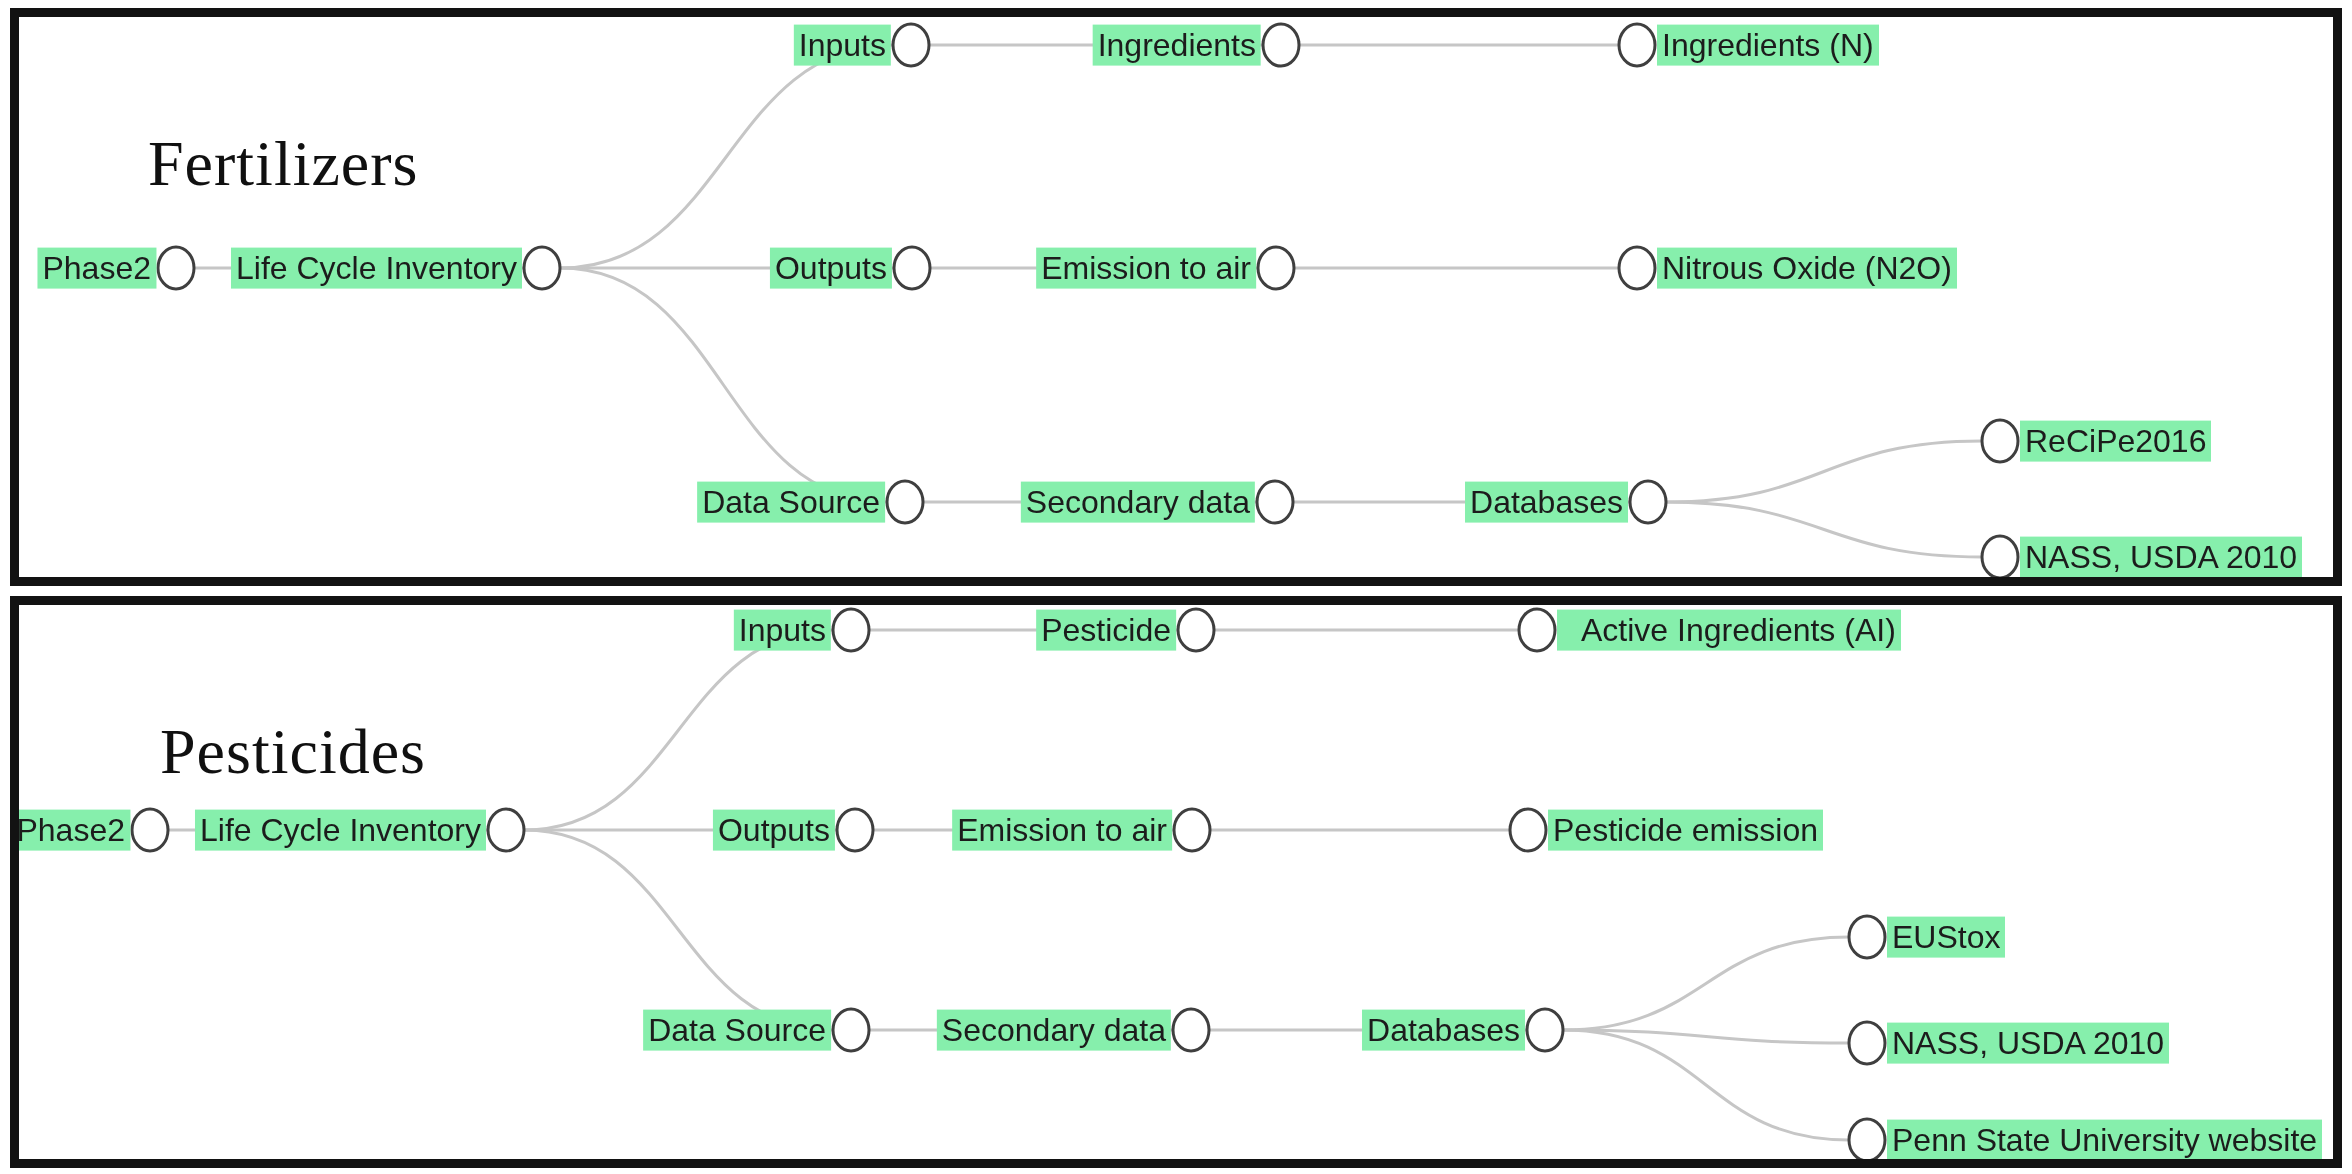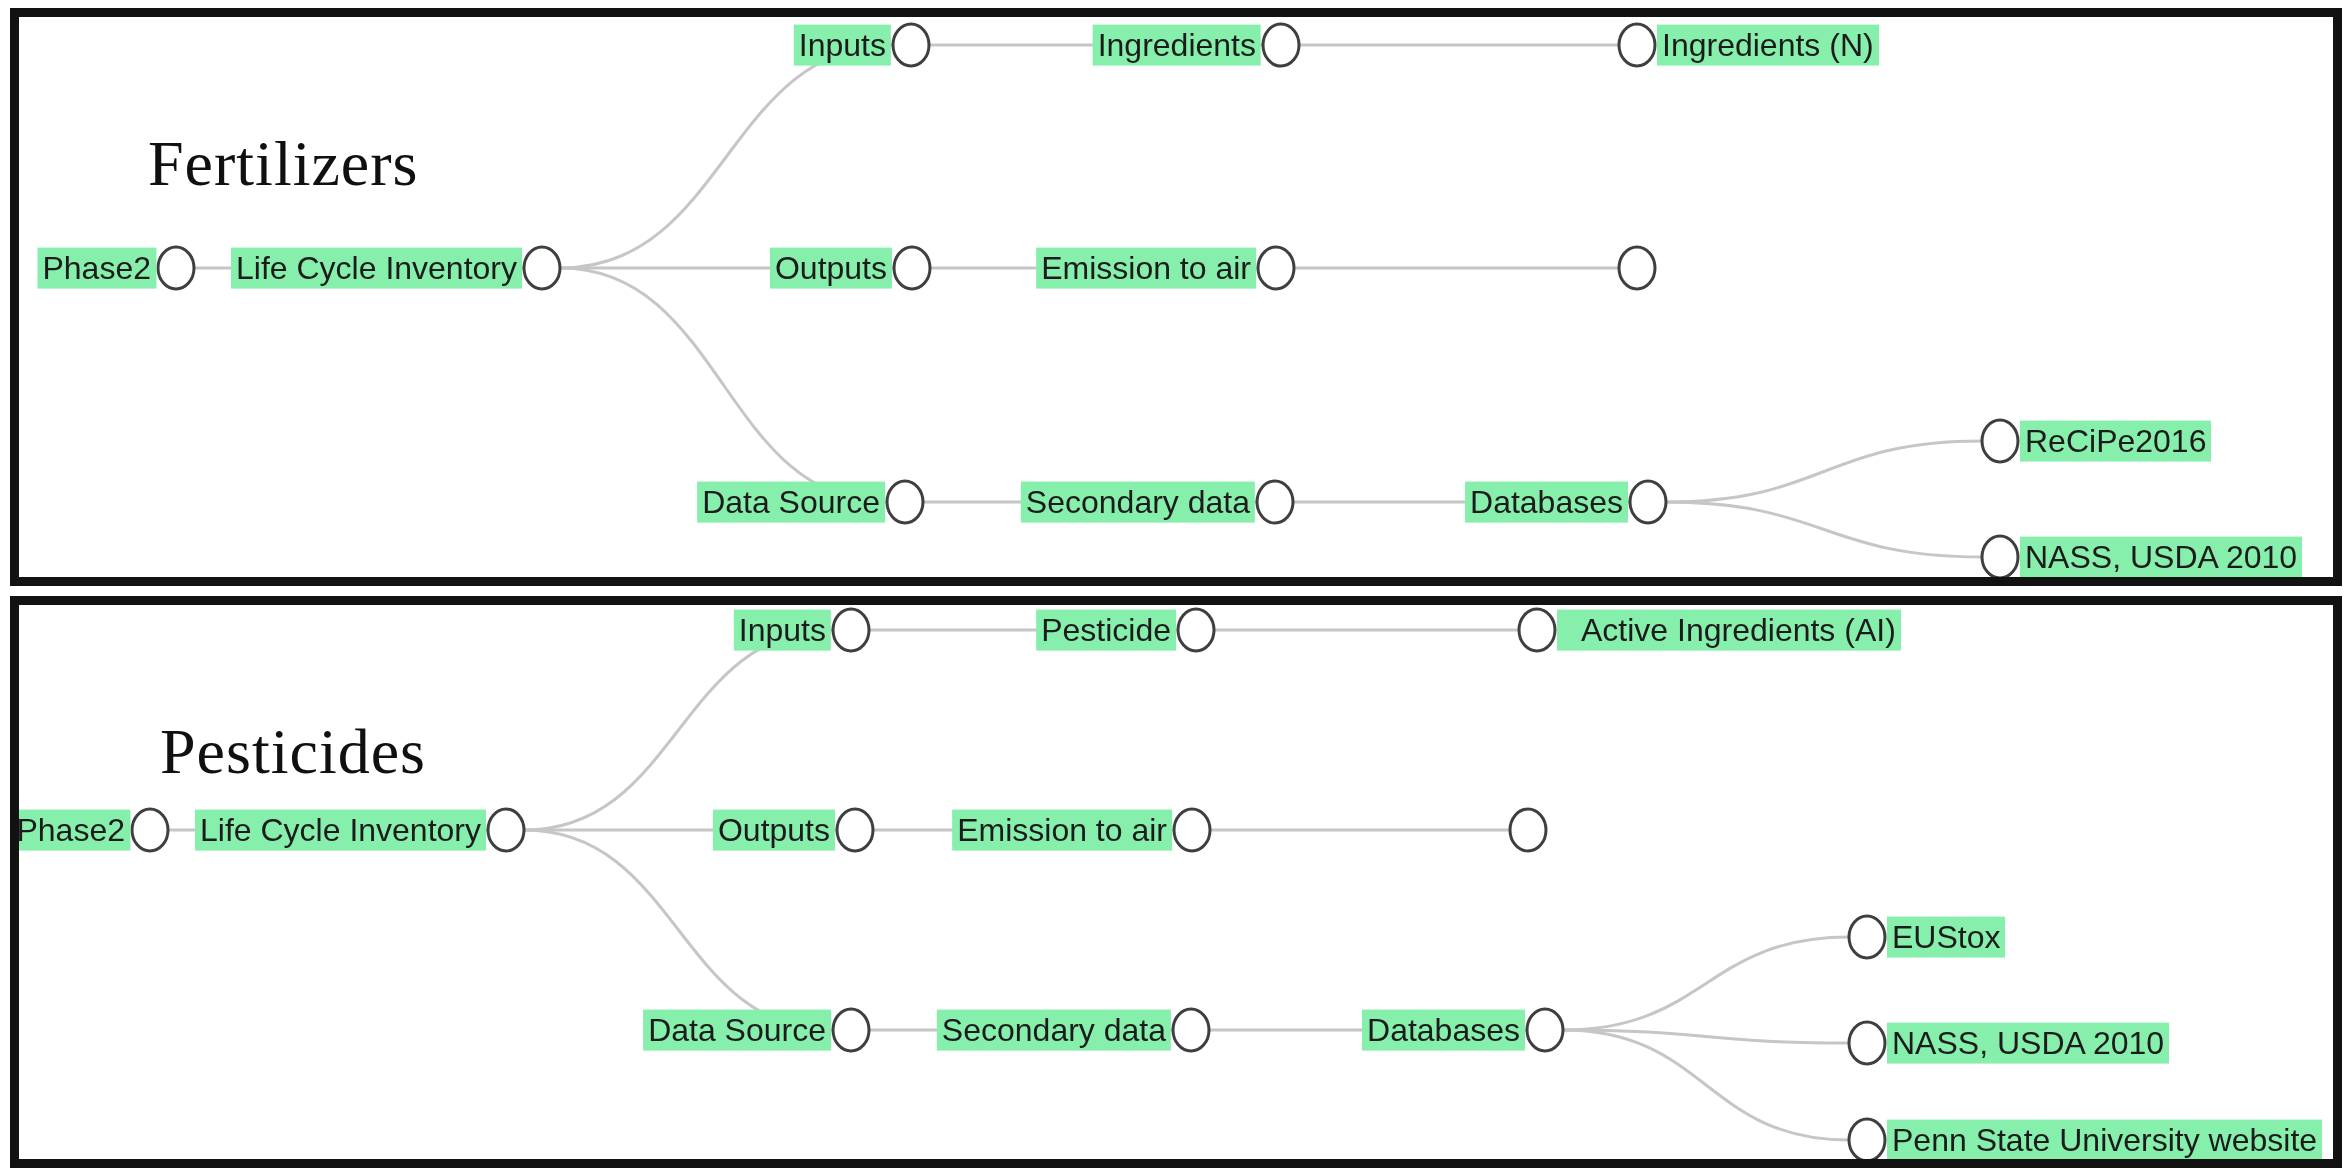--- a/index.html
+++ b/index.html
@@ -122,32 +122,34 @@
   <div class="labels" id="labels-layer">
     <div class="panel-title" style="left:148px; top:90px;">Fertilizers</div>
     <div class="panel-title" style="left:160px; top:678px;">Pesticides</div>
   <span class="node-label left" style="left: 156px; top: 268px;">Phase2</span>
       <span class="node-label left" style="left: 522px; top: 268px;">Life Cycle Inventory</span>
       <span class="node-label left" style="left: 891px; top: 45px;">Inputs</span>
       <span class="node-label left" style="left: 1261px; top: 45px;">Ingredients</span>
       <span class="node-label right" style="left: 1657px; top: 45px;">Ingredients (N)</span>
       <span class="node-label left" style="left: 892px; top: 268px;">Outputs</span>
       <span class="node-label left" style="left: 1256px; top: 268px;">Emission to air</span>
+      <span class="node-label right" style="left: 1657px; top: 268px;">Nitrous Oxide (N2O)</span>
       <span class="node-label left" style="left: 885px; top: 502px;">Data Source</span>
       <span class="node-label left" style="left: 1255px; top: 502px;">Secondary data</span>
       <span class="node-label left" style="left: 1628px; top: 502px;">Databases</span>
       <span class="node-label right" style="left: 2020px; top: 441px;">ReCiPe2016</span>
       <span class="node-label right" style="left: 2020px; top: 557px;">NASS, USDA 2010</span>
       <span class="node-label left" style="left: 130px; top: 830px;">Phase2</span>
       <span class="node-label left" style="left: 486px; top: 830px;">Life Cycle Inventory</span>
       <span class="node-label left" style="left: 831px; top: 630px;">Inputs</span>
       <span class="node-label left" style="left: 1176px; top: 630px;">Pesticide</span>
       <span class="node-label right" style="left: 1557px; top: 630px; padding-left: 24px;">Active Ingredients (AI)</span>
       <span class="node-label left" style="left: 835px; top: 830px;">Outputs</span>
       <span class="node-label left" style="left: 1172px; top: 830px;">Emission to air</span>
+      <span class="node-label right" style="left: 1548px; top: 830px;">Pesticide emission</span>
       <span class="node-label left" style="left: 831px; top: 1030px;">Data Source</span>
       <span class="node-label left" style="left: 1171px; top: 1030px;">Secondary data</span>
       <span class="node-label left" style="left: 1525px; top: 1030px;">Databases</span>
       <span class="node-label right" style="left: 1887px; top: 937px;">EUStox</span>
       <span class="node-label right" style="left: 1887px; top: 1043px;">NASS, USDA 2010</span>
       <span class="node-label right" style="left: 1887px; top: 1140px;">Penn State University website</span>
     </div>
 
   <div class="panel" style="left:10px; top:8px; width:2332px; height:578px;"></div>
   <div class="panel" style="left:10px; top:596px; width:2332px; height:572px;"></div>

